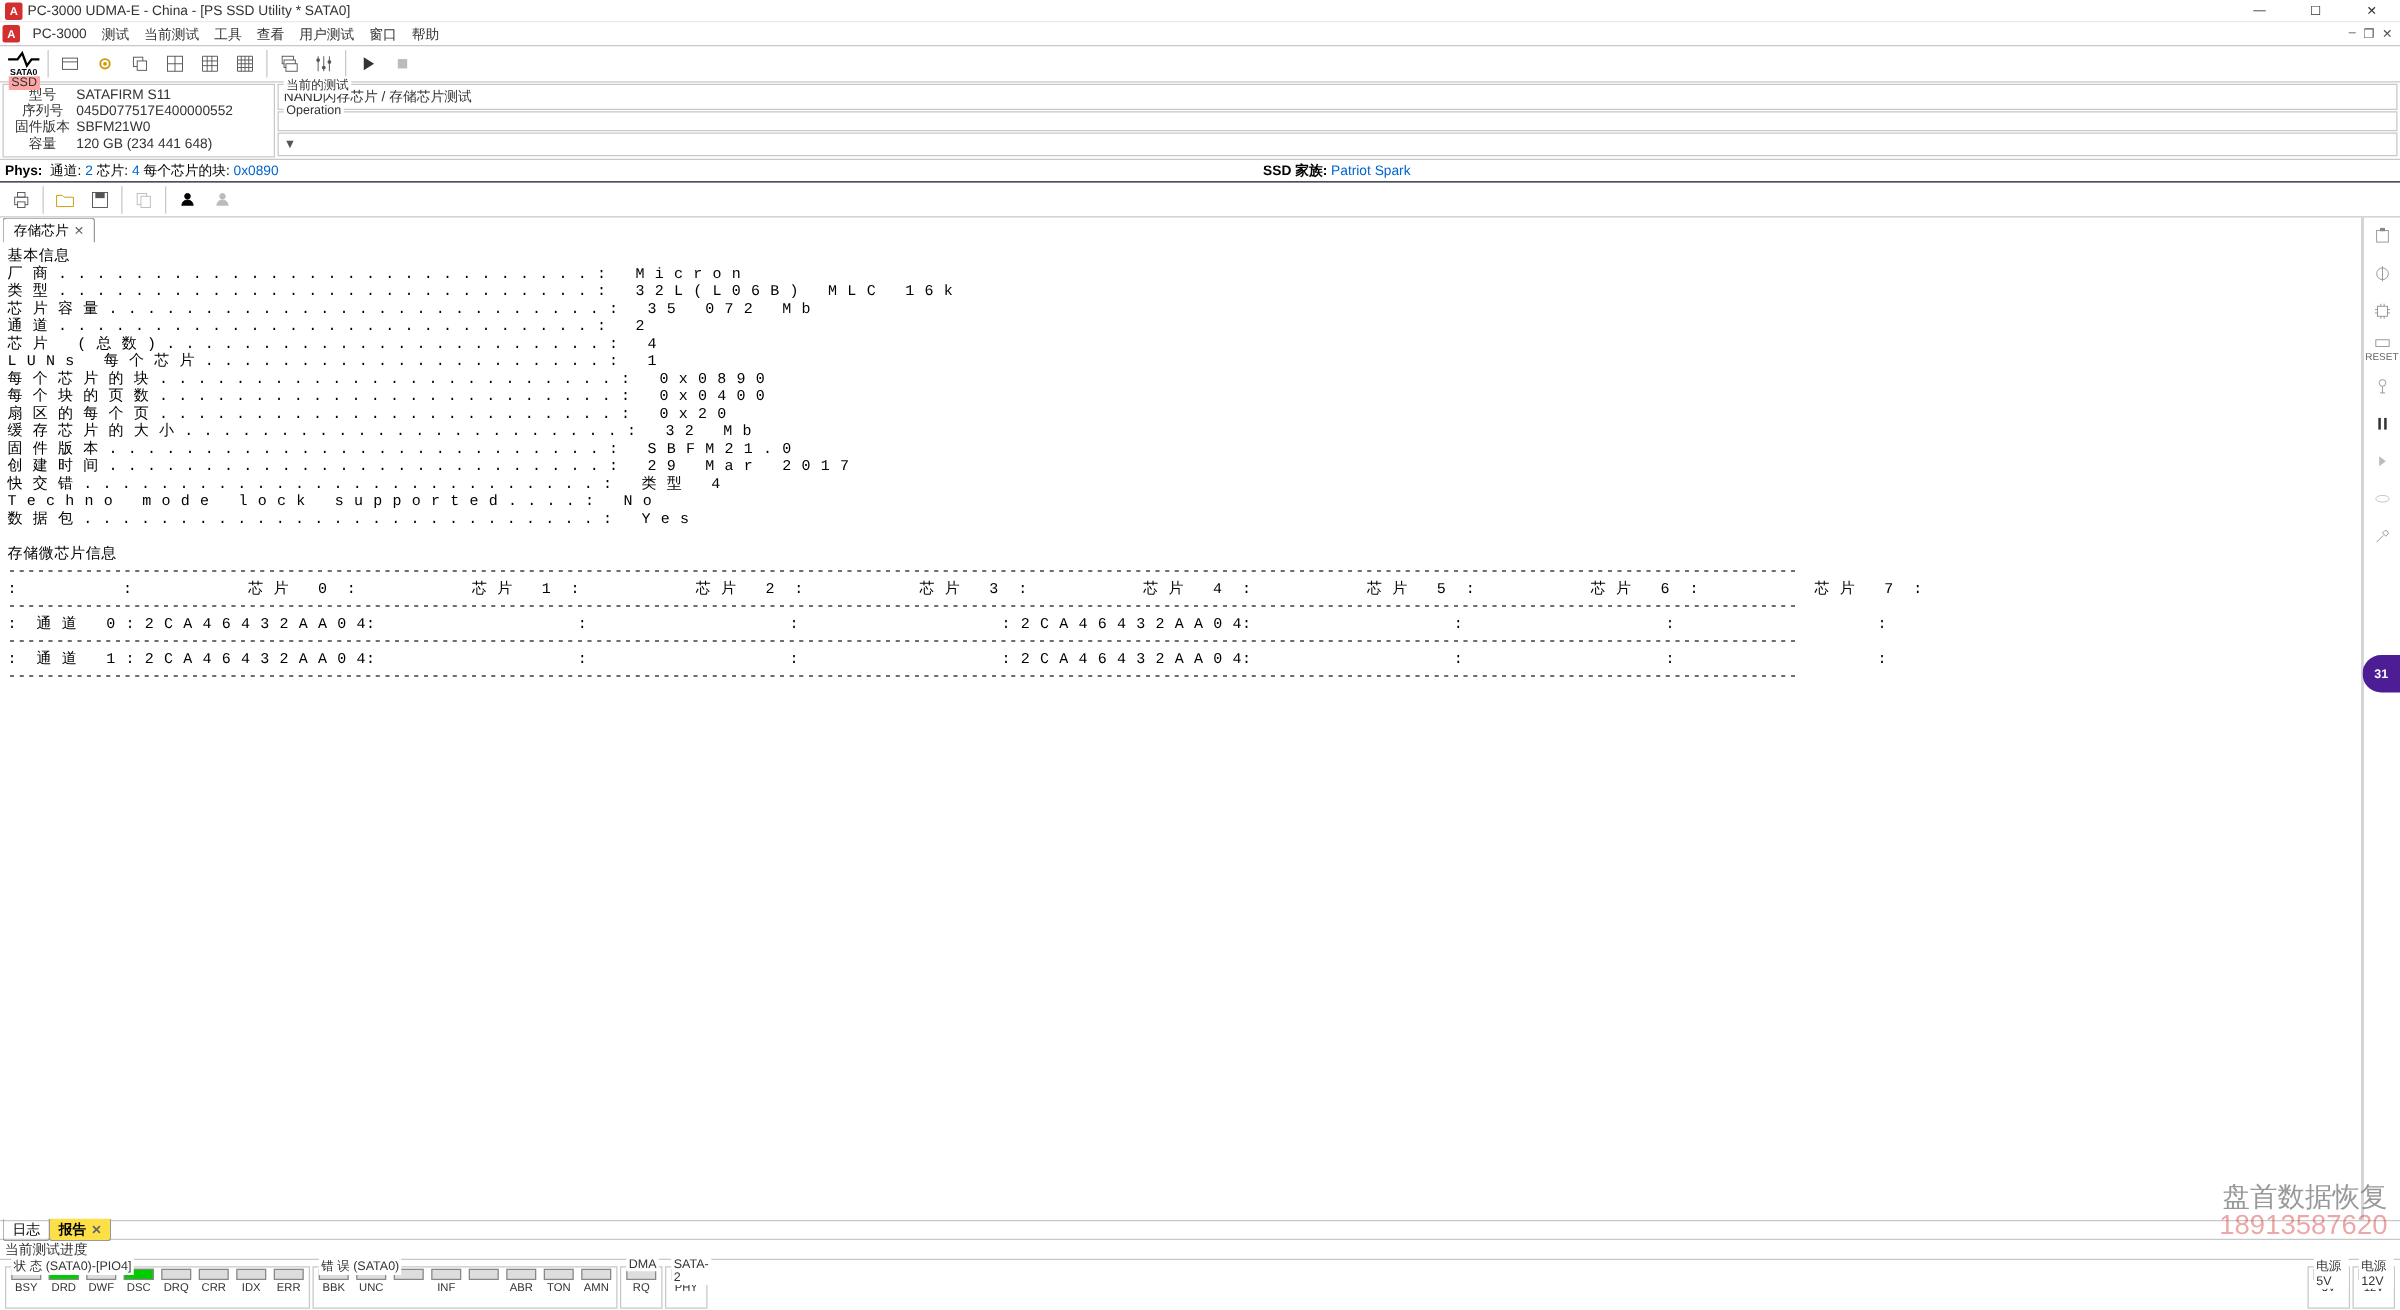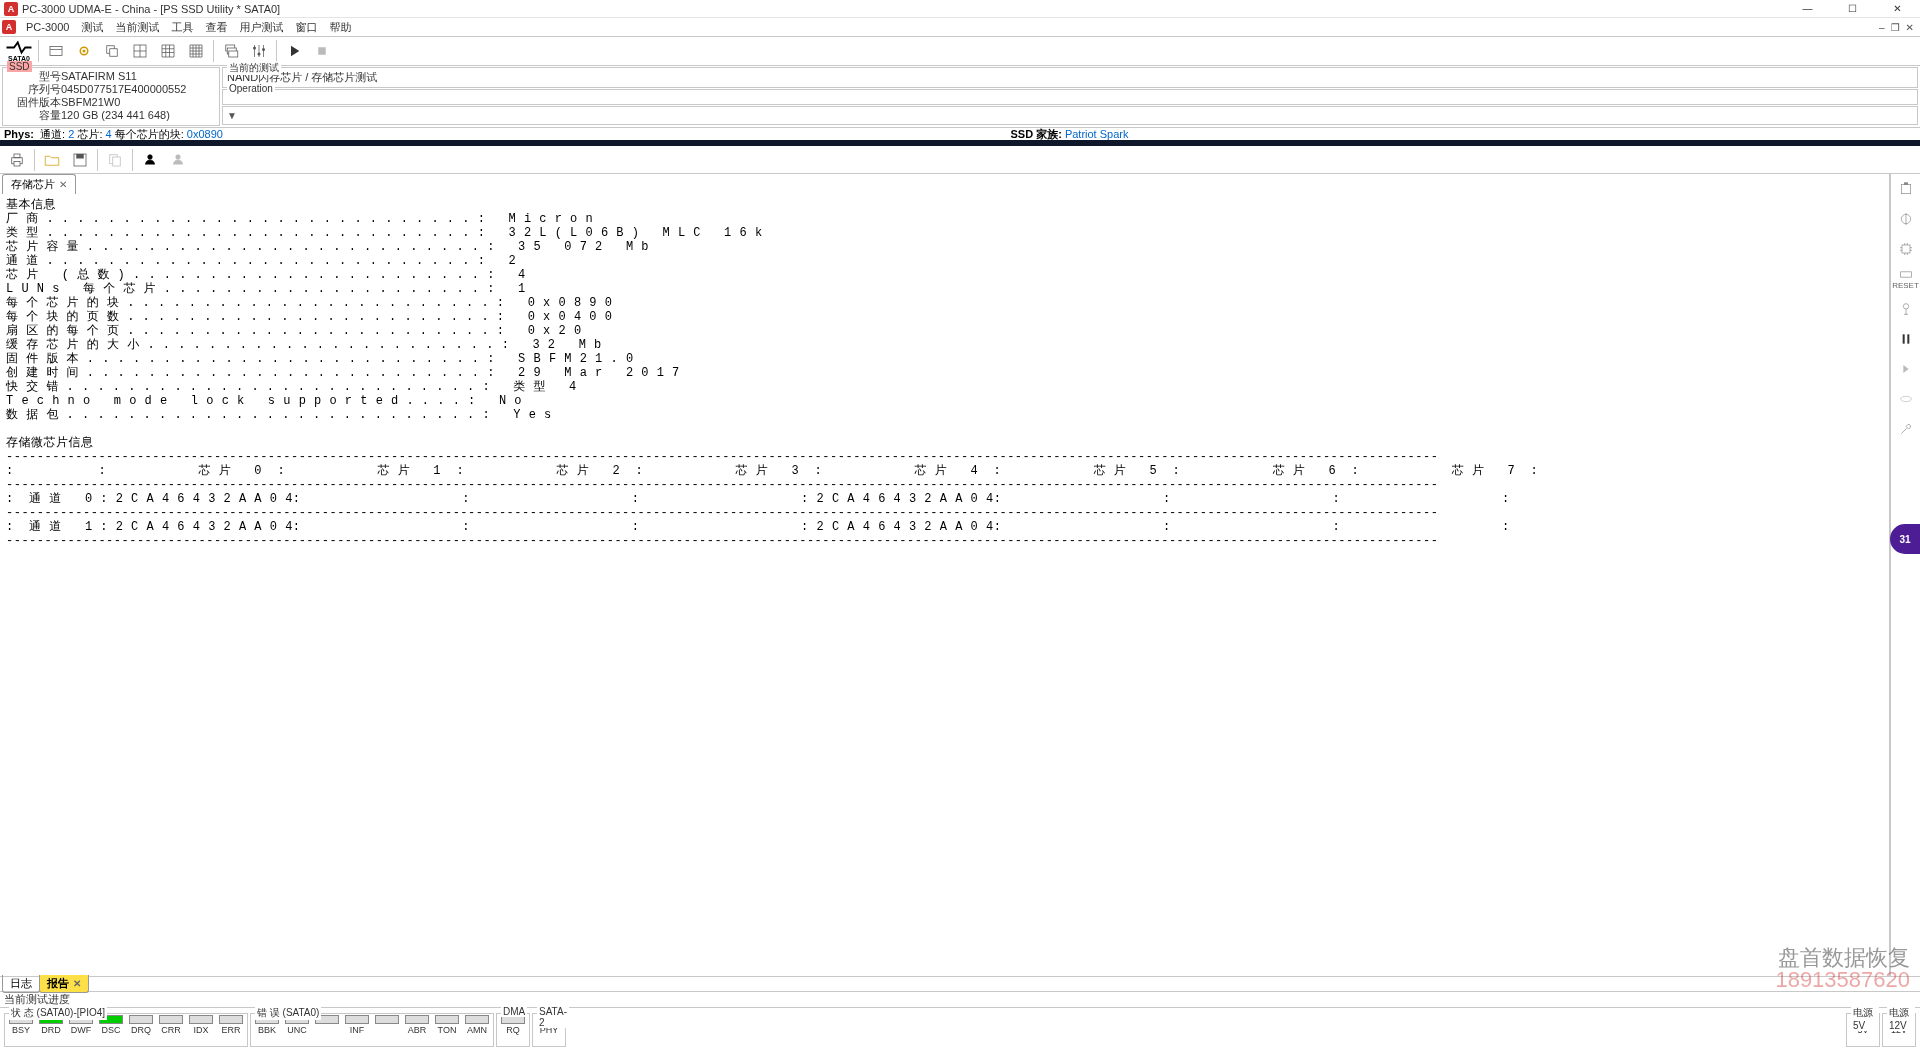--- a/index.html
+++ b/index.html
@@ -17,29 +17,29 @@
 .menubar .mdi span { cursor:pointer; }
 .toolbar { height:30px; display:flex; align-items:center; border-top:1px solid #c8c8c8; border-bottom:1px solid #c8c8c8; background:#fff; padding:0 4px; gap:2px; }
 .tbtn { width:26px; height:26px; display:flex; align-items:center; justify-content:center; cursor:pointer; border:1px solid transparent; }
 .tbtn svg { width:18px; height:18px; }
 .tsep { width:1px; height:22px; background:#c8c8c8; margin:0 2px; }
 .sata0 { width:30px; height:26px; display:flex; flex-direction:column; align-items:center; justify-content:center; font-size:7px; font-weight:bold; cursor:pointer; }
 .infobar { height:62px; display:flex; border-bottom:1px solid #c8c8c8; }
 .ssdbox { width:218px; border:1px solid #c8c8c8; margin:1px 2px 1px 2px; padding:2px 4px; font-size:11px; position:relative; }
 .ssdbox .leg { position:absolute; top:-7px; left:4px; background:#fca5a5; padding:0 2px; font-size:10px; color:#333;text-align:right; }
 .ssdbox .row { display:flex; line-height:13px; }
-.ssdbox .row .k { width:54px; text-align:right; padding-right:0; color:#333; }
+.ssdbox .row .k { width:54px; text-align:center; padding-right:0; color:#333; }
 .ssdbox .row .v { color:#333; }
 .opbox { flex:1; display:flex; flex-direction:column; margin:1px 2px 1px 0; }
 .opfld { border:1px solid #c8c8c8; padding:2px 4px; margin-bottom:1px; position:relative; font-size:11px; color:#333; }
 .opfld .leg { position:absolute; top:-7px; left:4px; background:#fff; padding:0 2px; font-size:10px; }
 .opfld.h16 { height:16px; }
 .opfld.h20 { height:20px; display:flex; align-items:center; }
 .opfld .dd { font-size:10px; color:#555; cursor:pointer; }
-.physbar { height:18px; display:flex; align-items:center; border-bottom:6px solid #0f172a; padding:0 4px; font-size:11px; }
+.physbar { height:18px; display:flex; align-items:center; border-bottom:1px solid #0f172a; padding:0 4px; font-size:11px; }
 .physbar .b { font-weight:bold; }
 .physbar .blue { color:#0066cc; }
 .physbar .sp { flex:1; }
 .toolbar2 { height:28px; display:flex; align-items:center; border-bottom:1px solid #c8c8c8; padding:0 4px; gap:2px; }
 .content { display:flex; height:calc(100vh - 18px - 18px - 30px - 62px - 18px - 28px - 16px - 16px - 40px); }
 .mainpane { flex:1; display:flex; flex-direction:column; border-right:1px solid #c8c8c8; overflow:hidden; }
 .tabs { height:20px; display:flex; align-items:flex-end; padding-left:2px;text-align:right; }
 .tab { border:1px solid #999; border-bottom:none; padding:2px 8px; font-size:11px; background:#fff; cursor:pointer; display:flex; align-items:center; gap:4px; border-radius:3px 3px 0 0; }
 .tab .x { font-size:10px; color:#666; cursor:pointer; }
 .reportarea { flex:1; overflow:auto; padding:4px 6px; font-family:"Courier New",monospace; font-size:12px; line-height:14px; white-space:pre; color:#000; letter-spacing:0.5px; }

